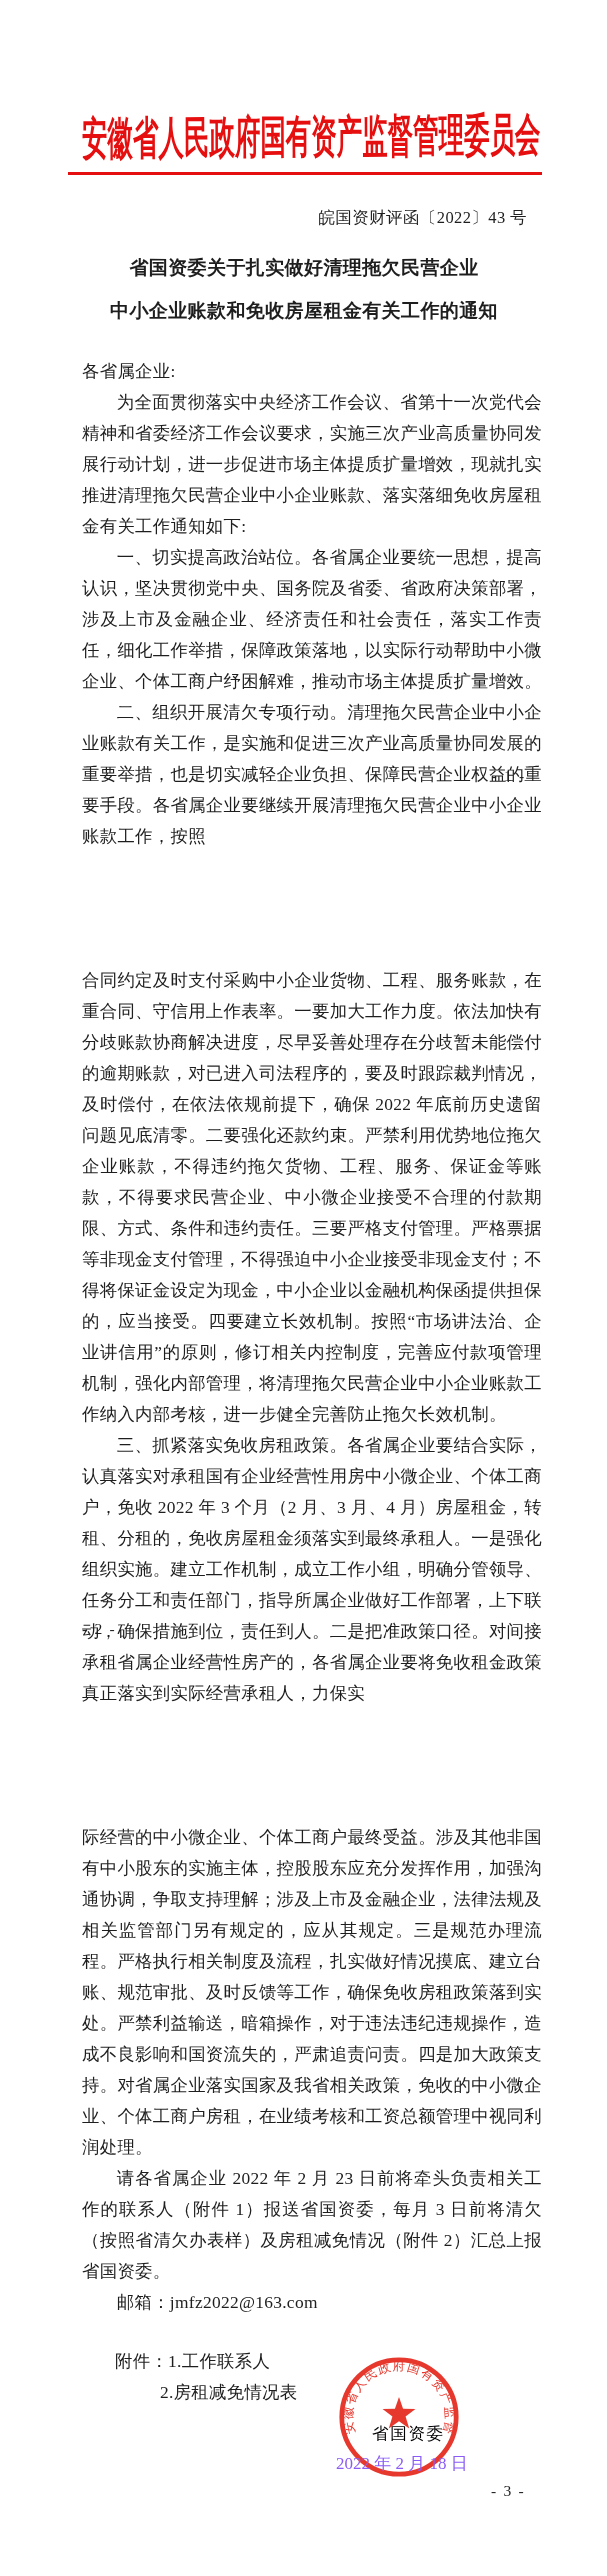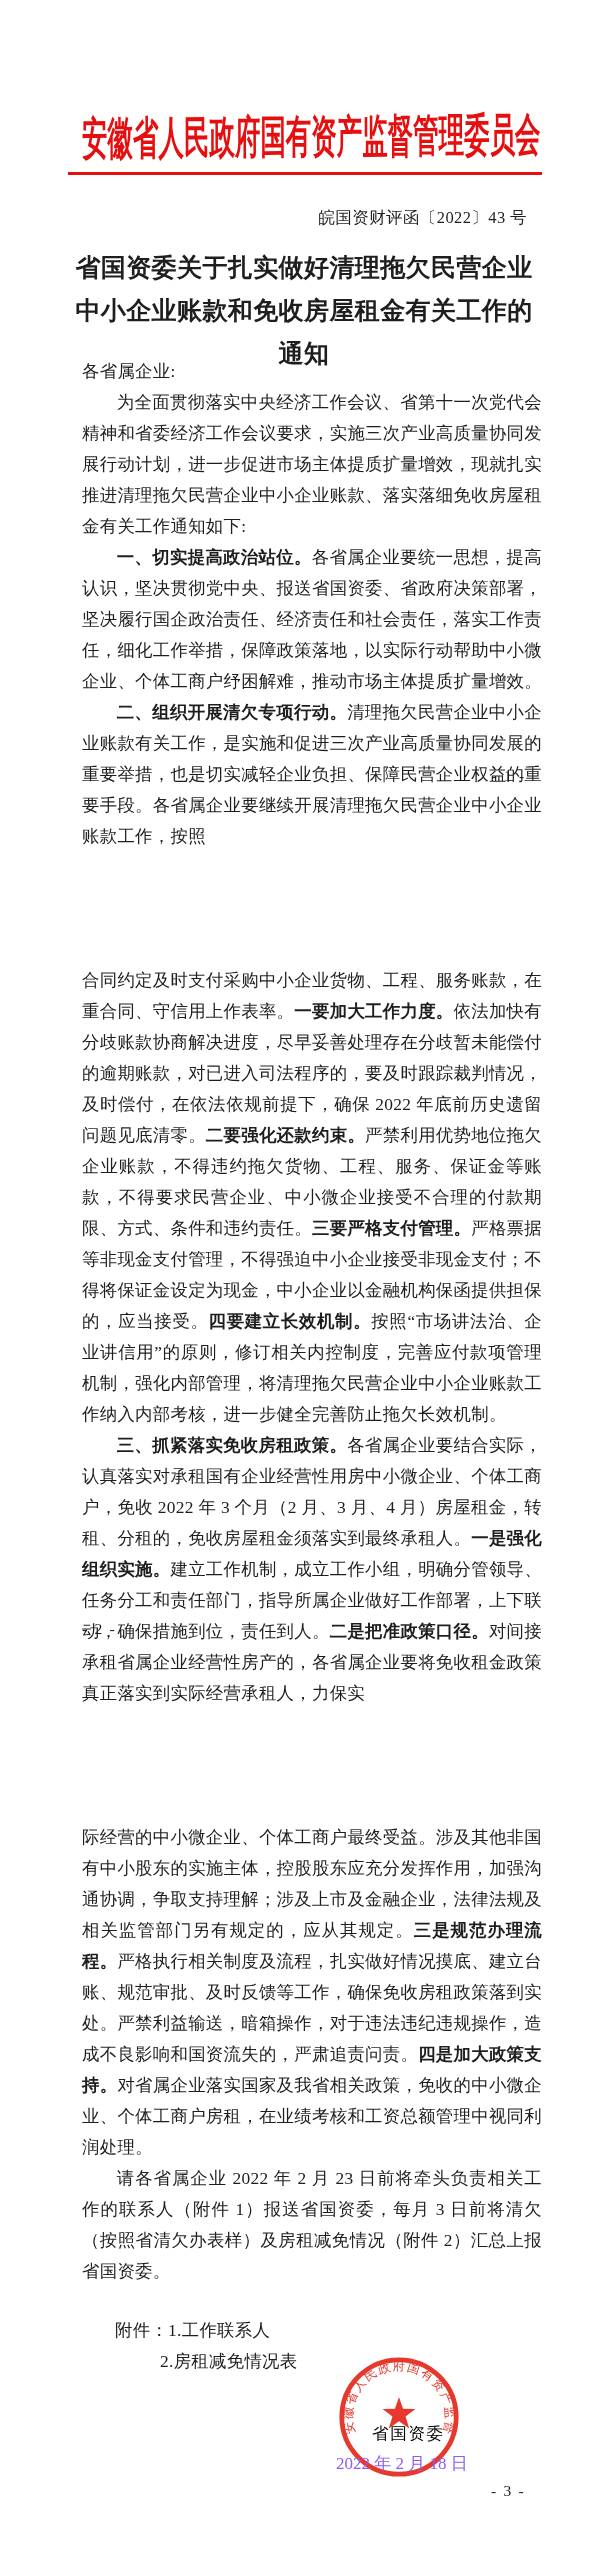--- a/index.html
+++ b/index.html
@@ -27,34 +27,34 @@
   .doc-number{
     position:absolute;right:68px;top:207px;
     font-size:16.5px;line-height:21px;letter-spacing:0.4px;
     white-space:nowrap;
     text-align:right;
   }
   
   .doc-title{
     position:absolute;left:74px;top:246px;width:460px;
     text-align:center;font-weight:bold;
-    font-size:25px;line-height:43px;letter-spacing:0.4px;
+    font-size:19px;line-height:43px;letter-spacing:0.4px;
   }
   
   .body-block{
     position:absolute;left:82px;width:460px;
     font-size:17.4px;line-height:31px;letter-spacing:0.3px;
     text-align:justify;
   }
   #body-p1{top:356px;}
   #body-p2{top:965px;}
   #body-p3{top:1822px;}
   .para{margin:0;}
   .para.indent{text-indent:2em;}
-  .b{font-weight:bold;}
+  .b{font-weight:normal;}
   
   .attach-line1{margin-left:33px;}
   .attach-line2{margin-left:78px;}
   .attach-block{margin-top:28px;}
   
   .page-num{
     position:absolute;font-size:15.6px;letter-spacing:1.7px;white-space:nowrap;
   }
   #pagenum-1{right:69px;top:767px;}
   #pagenum-2{left:82px;top:1620px;}
@@ -83,35 +83,36 @@
   <div class="doc-number">皖国资财评函〔2022〕43 号</div>
 
   <div class="doc-title">
     <div>省国资委关于扎实做好清理拖欠民营企业</div>
     <div>中小企业账款和免收房屋租金有关工作的通知</div>
   </div>
 
   <div id="body-p1" class="body-block">
       <div class="para"><span>各省属企业:</span></div>
       <div class="para indent"><span>为全面贯彻落实中央经济工作会议、省第十一次党代会精神和省委经济工作会议要求，实施三次产业高质量协同发展行动计划，进一步促进市场主体提质扩量增效，现就扎实推进清理拖欠民营企业中小企业账款、落实落细免收房屋租金有关工作通知如下:</span></div>
-      <div class="para indent"><span class="b">一、切实提高政治站位。</span><span>各省属企业要统一思想，提高认识，坚决贯彻党中央、报送省国资委、省政府决策部署，坚决履行国企政治责任、经济责任和社会责任，落实工作责任，细化工作举措，保障政策落地，以实际行动帮助中小微企业、个体工商户纾困解难，推动市场主体提质扩量增效。</span></div>
+      <div class="para indent"><span class="b">一、切实提高政治站位。</span><span>各省属企业要统一思想，提高认识，坚决贯彻党中央、国务院及省委、省政府决策部署，涉及上市及金融企业、经济责任和社会责任，落实工作责任，细化工作举措，保障政策落地，以实际行动帮助中小微企业、个体工商户纾困解难，推动市场主体提质扩量增效。</span></div>
       <div class="para indent"><span class="b">二、组织开展清欠专项行动。</span><span>清理拖欠民营企业中小企业账款有关工作，是实施和促进三次产业高质量协同发展的重要举措，也是切实减轻企业负担、保障民营企业权益的重要手段。各省属企业要继续开展清理拖欠民营企业中小企业账款工作，按照</span></div>
     </div>
   <div id="pagenum-1" class="page-num">- 1 -</div>
 
   <div id="body-p2" class="body-block">
       <div class="para"><span>合同约定及时支付采购中小企业货物、工程、服务账款，在重合同、守信用上作表率。</span><span class="b">一要加大工作力度。</span><span>依法加快有分歧账款协商解决进度，尽早妥善处理存在分歧暂未能偿付的逾期账款，对已进入司法程序的，要及时跟踪裁判情况，及时偿付，在依法依规前提下，确保 2022 年底前历史遗留问题见底清零。</span><span class="b">二要强化还款约束。</span><span>严禁利用优势地位拖欠企业账款，不得违约拖欠货物、工程、服务、保证金等账款，不得要求民营企业、中小微企业接受不合理的付款期限、方式、条件和违约责任。</span><span class="b">三要严格支付管理。</span><span>严格票据等非现金支付管理，不得强迫中小企业接受非现金支付；不得将保证金设定为现金，中小企业以金融机构保函提供担保的，应当接受。</span><span class="b">四要建立长效机制。</span><span>按照“市场讲法治、企业讲信用”的原则，修订相关内控制度，完善应付款项管理机制，强化内部管理，将清理拖欠民营企业中小企业账款工作纳入内部考核，进一步健全完善防止拖欠长效机制。</span></div>
       <div class="para indent"><span class="b">三、抓紧落实免收房租政策。</span><span>各省属企业要结合实际，认真落实对承租国有企业经营性用房中小微企业、个体工商户，免收 2022 年 3 个月（2 月、3 月、4 月）房屋租金，转租、分租的，免收房屋租金须落实到最终承租人。</span><span class="b">一是强化组织实施。</span><span>建立工作机制，成立工作小组，明确分管领导、任务分工和责任部门，指导所属企业做好工作部署，上下联动，确保措施到位，责任到人。</span><span class="b">二是把准政策口径。</span><span>对间接承租省属企业经营性房产的，各省属企业要将免收租金政策真正落实到实际经营承租人，力保实</span></div>
     </div>
   <div id="pagenum-2" class="page-num">- 2 -</div>
 
   <div id="body-p3" class="body-block">
     <div>
         <div class="para"><span>际经营的中小微企业、个体工商户最终受益。涉及其他非国有中小股东的实施主体，控股股东应充分发挥作用，加强沟通协调，争取支持理解；涉及上市及金融企业，法律法规及相关监管部门另有规定的，应从其规定。</span><span class="b">三是规范办理流程。</span><span>严格执行相关制度及流程，扎实做好情况摸底、建立台账、规范审批、及时反馈等工作，确保免收房租政策落到实处。严禁利益输送，暗箱操作，对于违法违纪违规操作，造成不良影响和国资流失的，严肃追责问责。</span><span class="b">四是加大政策支持。</span><span>对省属企业落实国家及我省相关政策，免收的中小微企业、个体工商户房租，在业绩考核和工资总额管理中视同利润处理。</span></div>
         <div class="para indent"><span>请各省属企业 2022 年 2 月 23 日前将牵头负责相关工作的联系人（附件 1）报送省国资委，每月 3 日前将清欠（按照省清欠办表样）及房租减免情况（附件 2）汇总上报省国资委。</span></div>
+        <div class="para indent"><span>邮箱：jmfz2022@163.com</span></div>
       </div>
     <div class="attach-block">
       <div class="attach-line1"><span>附件：</span><span>1.工作联系人</span></div>
       <div class="attach-line2">2.房租减免情况表</div>
     </div>
   </div>
 
   <svg id="seal" viewBox="0 0 150 150" xmlns="http://www.w3.org/2000/svg">
     <defs>
       <path id="sealArc" d="M 24.3 93.5 A 54 54 0 1 1 125.7 93.5" fill="none"></path>

